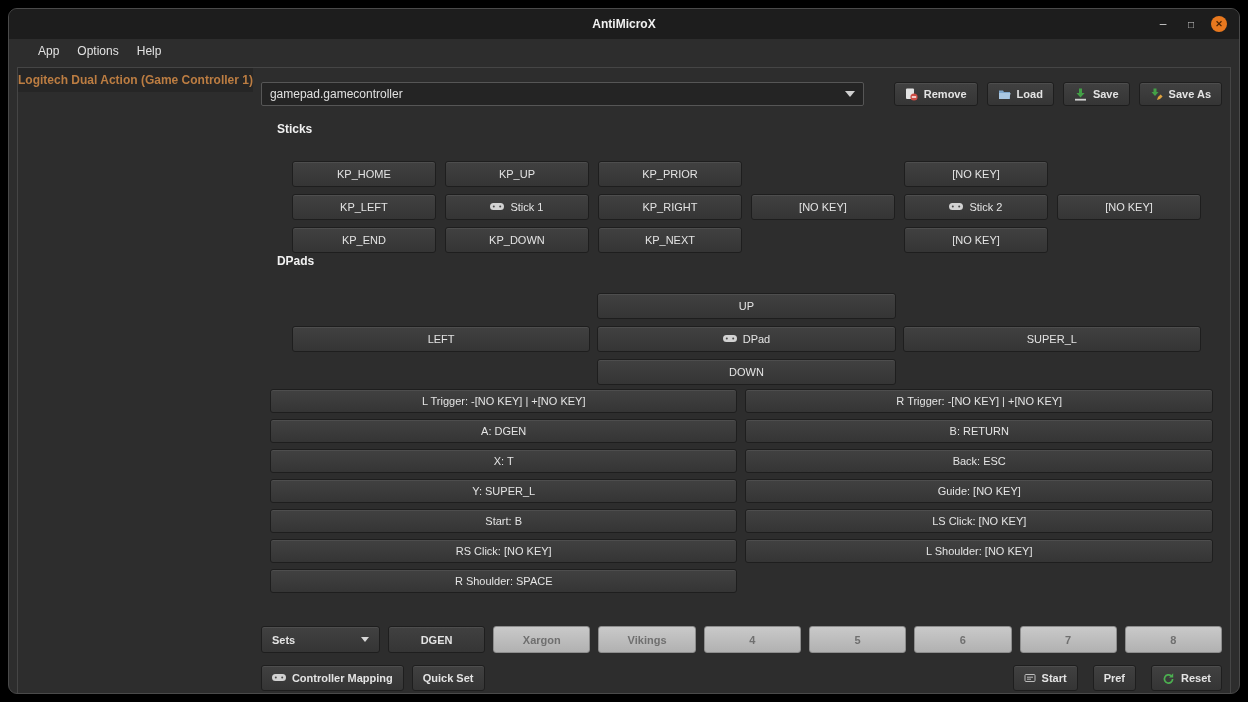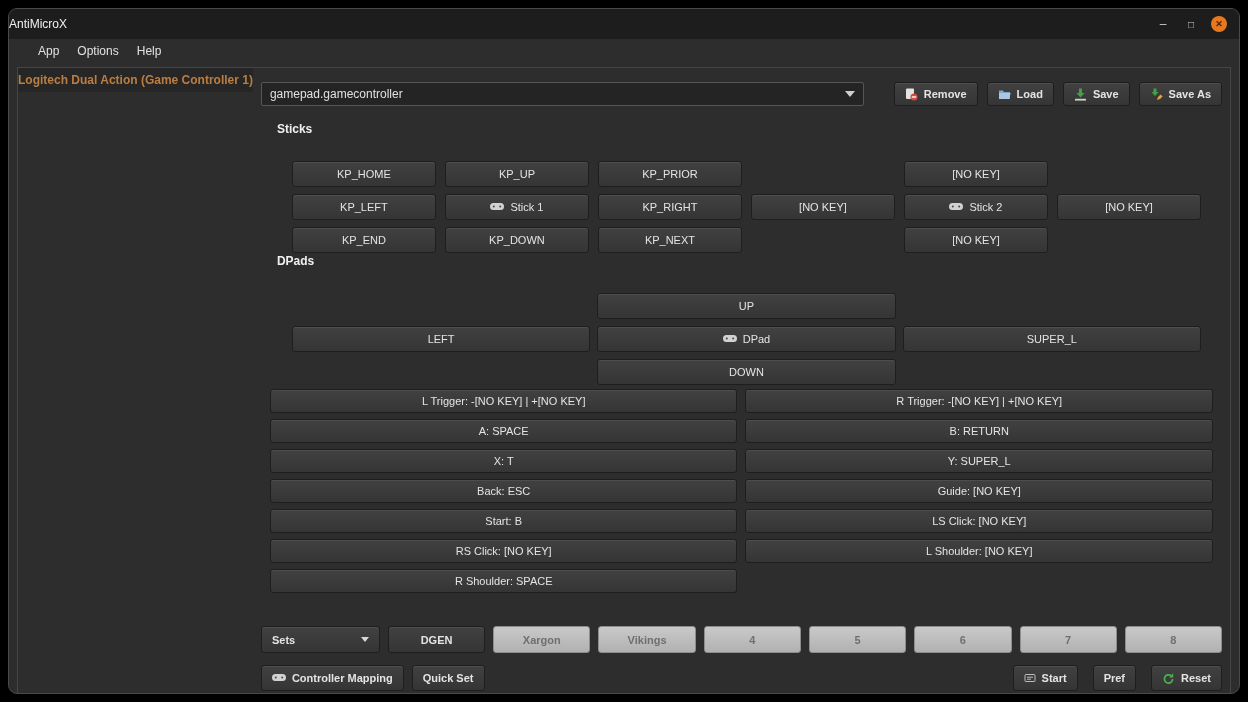--- a/index.html
+++ b/index.html
@@ -1,20 +1,20 @@
 <!DOCTYPE html>
 <html><head>
 <meta charset="utf-8">
 <style>
   html,body{margin:0;padding:0;background:#000;}
   body{width:1248px;height:702px;position:relative;font-family:"Liberation Sans",sans-serif;-webkit-font-smoothing:antialiased;}
   .window{position:absolute;inset:8px;background:#2d2d2d;border:1px solid #4a4a4a;border-radius:9px;overflow:hidden;display:flex;flex-direction:column;}
   
   .titlebar{height:30px;background:#1d1d1d;display:flex;align-items:center;position:relative;flex:0 0 auto;}
-  .title{position:absolute;left:0;right:0;text-align:left;color:#f0f0f0;font-weight:normal;font-size:12px;}
+  .title{position:absolute;left:0;right:0;text-align:center;color:#f0f0f0;font-weight:bold;font-size:12px;}
   .win-controls{margin-left:auto;display:flex;align-items:center;gap:12px;padding-right:12px;z-index:2;}
   .winbtn{color:#cfcfcf;font-size:12px;width:16px;height:16px;display:flex;align-items:center;justify-content:center;cursor:default;}
   .winbtn.max{font-size:10px;}
   .winbtn.close{background:#e8781e;border-radius:50%;color:#4a2404;font-size:9px;font-weight:bold;}
   
   .menubar{height:24px;display:flex;align-items:center;padding-left:20px;background:#2d2d2d;flex:0 0 auto;}
   .menu-item{color:#e2e2e2;font-size:12px;padding:3px 9px;border-radius:3px;}
   
   .tabframe{margin:4px 8px 8px;border:1px solid #454545;flex:1;display:flex;flex-direction:row;background:#2d2d2d;}
   .tabheader{height:24px;background:#262626;display:flex;align-items:center;justify-content:center;color:#bc7d42;font-weight:bold;font-size:12px;}
@@ -178,25 +178,25 @@
             </span>
           <span>DPad</span>
         </button>
         <button class="btn cell" style="grid-area:2/3">SUPER_L</button>
         <button class="btn cell" style="grid-area:3/2">DOWN</button>
       </div>
 
       <div class="list-grid">
         <button class="btn list-btn">L Trigger: -[NO KEY] | +[NO KEY]</button>
         <button class="btn list-btn">R Trigger: -[NO KEY] | +[NO KEY]</button>
-        <button class="btn list-btn">A: SPACE</button>
+        <button class="btn list-btn">A: DGEN</button>
         <button class="btn list-btn">B: RETURN</button>
         <button class="btn list-btn">X: T</button>
+        <button class="btn list-btn">Back: ESC</button>
         <button class="btn list-btn">Y: SUPER_L</button>
-        <button class="btn list-btn">Back: ESC</button>
         <button class="btn list-btn">Guide: [NO KEY]</button>
         <button class="btn list-btn">Start: B</button>
         <button class="btn list-btn">LS Click: [NO KEY]</button>
         <button class="btn list-btn">RS Click: [NO KEY]</button>
         <button class="btn list-btn">L Shoulder: [NO KEY]</button>
         <button class="btn list-btn">R Shoulder: SPACE</button>
       </div>
 
       <div class="sets-row">
         <button class="btn sets-btn">

